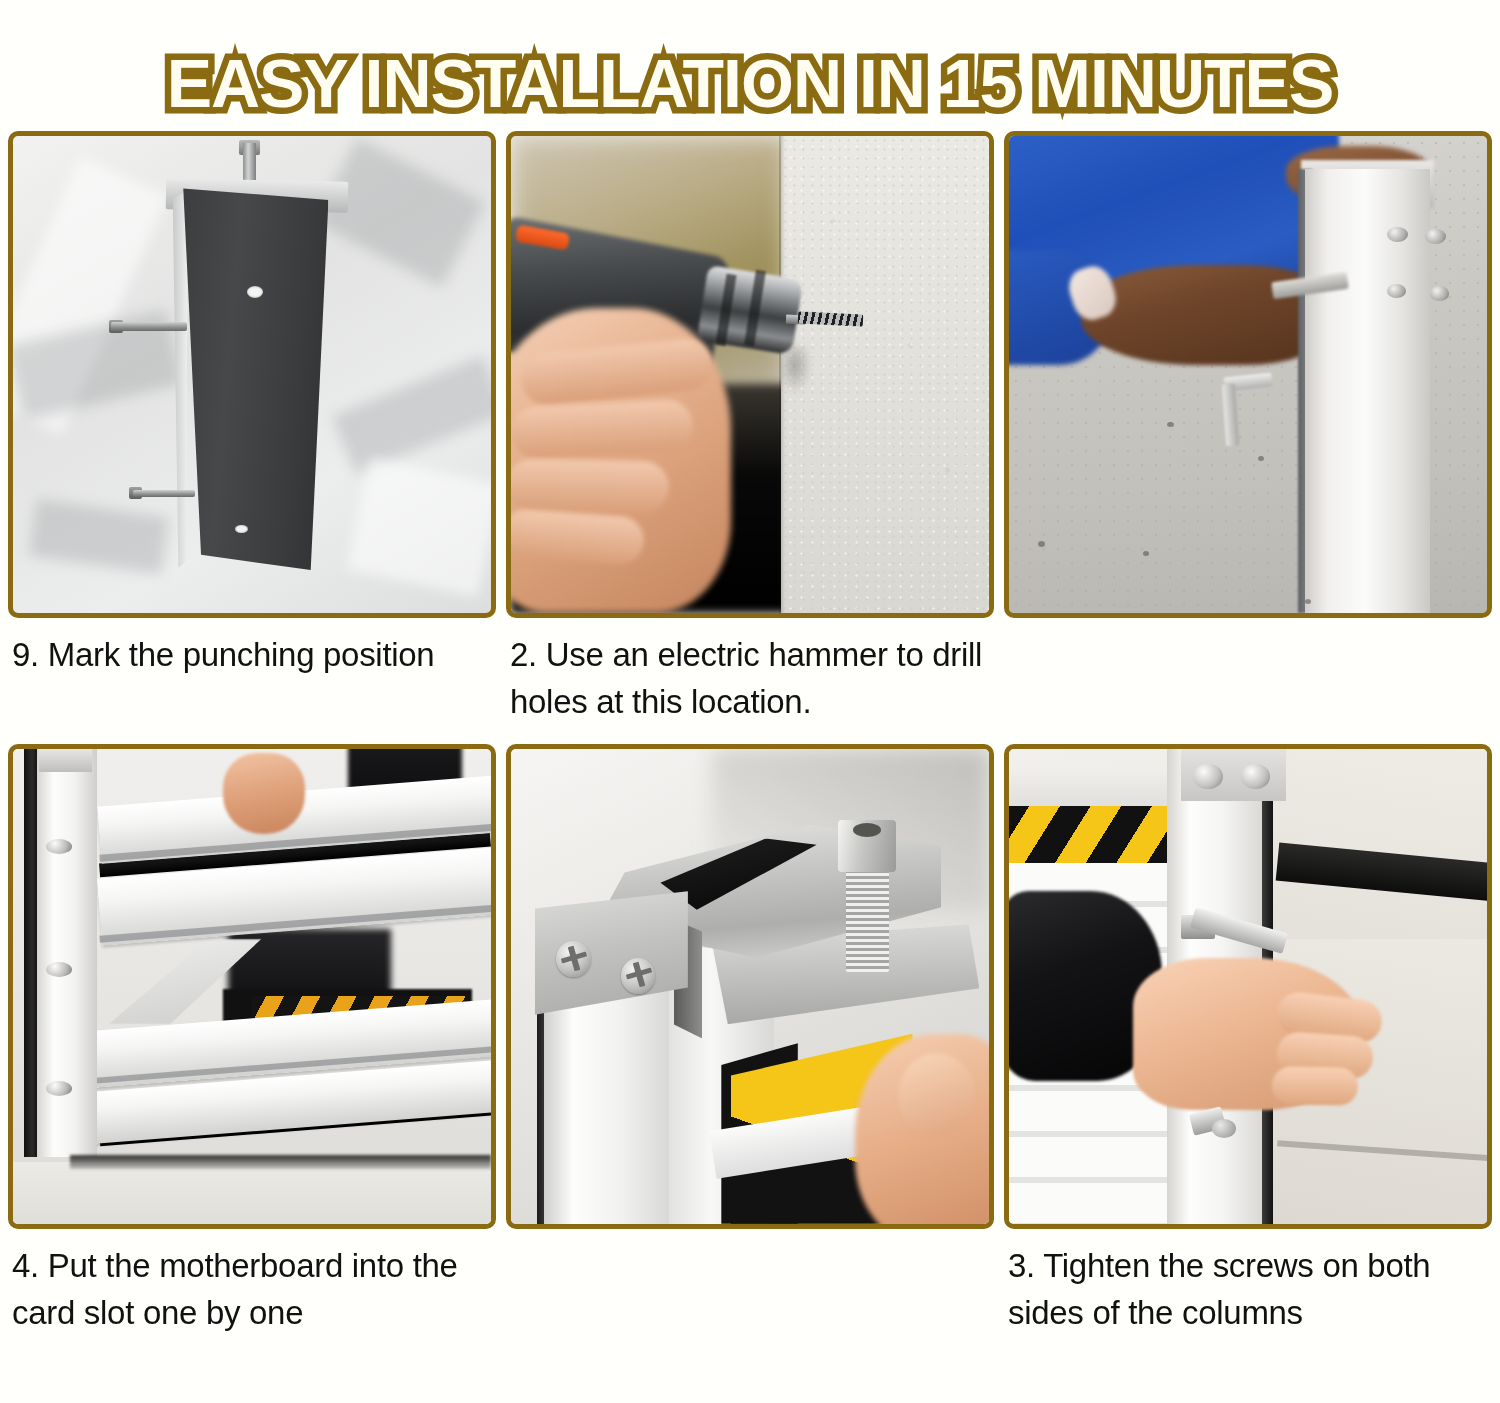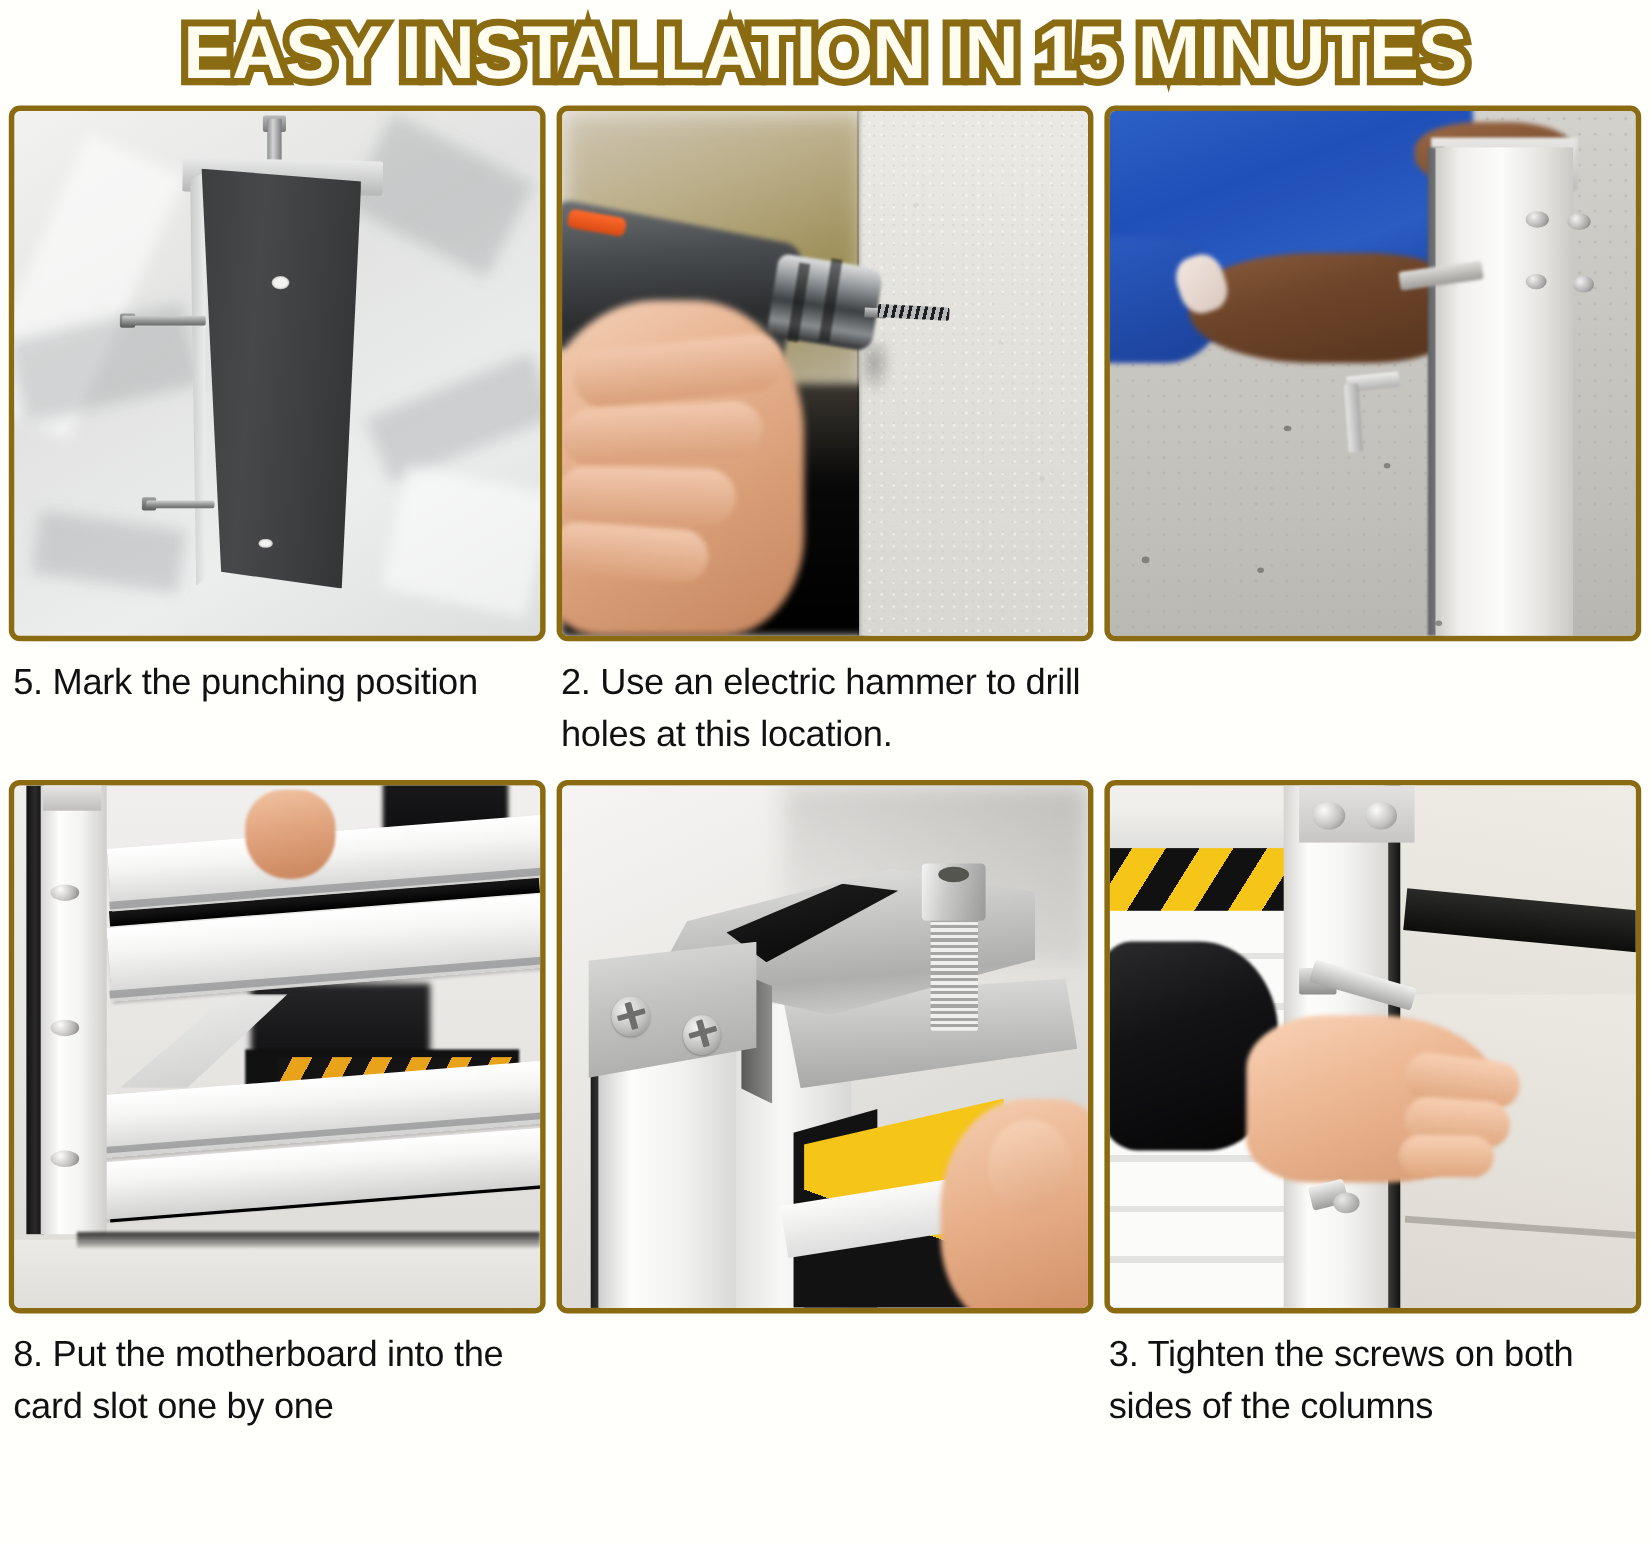--- a/index.html
+++ b/index.html
@@ -10,20 +10,21 @@
     font-family:"Liberation Sans", sans-serif;
     overflow:hidden;
     position:relative;
   }
 
   
   .title-bar{
     width:1500px; height:96px;
     display:flex; align-items:center; justify-content:center;
     background:#fffffc;
+    margin-top:35px;
   }
   .title-text{
     font-family:"Liberation Sans", sans-serif;
     font-weight:bold;
     font-size:68px;
     letter-spacing:-1px;
     color:#fffdf0;
     line-height:1;
     white-space:nowrap;
     -webkit-text-stroke:13px #8a6b11;
@@ -556,21 +557,21 @@
       <div class="p1-plate"></div>
 
       <div class="p1-pin-a-tip"></div>
       <div class="p1-pin-a"></div>
       <div class="p1-pin-b-tip"></div>
       <div class="p1-pin-b"></div>
 
       <div class="p1-hole" style="left:49%;top:31.5%;width:3.4%;height:2.4%;"></div>
       <div class="p1-hole" style="left:46.5%;top:81.5%;width:2.6%;height:1.8%;"></div>
     </div>
-    <div class="caption">5. Mark the punching position</div>
+    <div class="caption">9. Mark the punching position</div>
   </div>
 
   <div class="cell">
     <div class="photo p2">
       <div class="p2-bgwarm"></div>
       <div class="p2-bgdark"></div>
       <div class="p2-wall"></div>
       <div class="p2-wall-tex"></div>
       <div class="p2-wall-edge"></div>
 
@@ -655,21 +656,21 @@
       <div class="p4-col"></div>
       <div class="p4-col-screw" style="left:7%;top:19%;"></div>
       <div class="p4-col-screw" style="left:7%;top:45%;"></div>
       <div class="p4-col-screw" style="left:7%;top:70%;"></div>
       <div class="abs" style="left:5.5%;top:0%;width:11%;height:5%;background:linear-gradient(180deg,#e7e6e4,#bfbebc);"></div>
 
       <div class="p4-hand"></div>
       <div class="p4-floor"></div>
       <div class="p4-floor-shadow"></div>
     </div>
-    <div class="caption">8. Put the motherboard into the card slot one by one</div>
+    <div class="caption">4. Put the motherboard into the card slot one by one</div>
   </div>
 
   <div class="cell">
     <div class="photo p5">
       <div class="p5-bg"></div>
       <div class="p5-shadowwall"></div>
 
       <div class="p5-column-edge"></div>
       <div class="p5-column"></div>
       <div class="p5-column-mid"></div>

